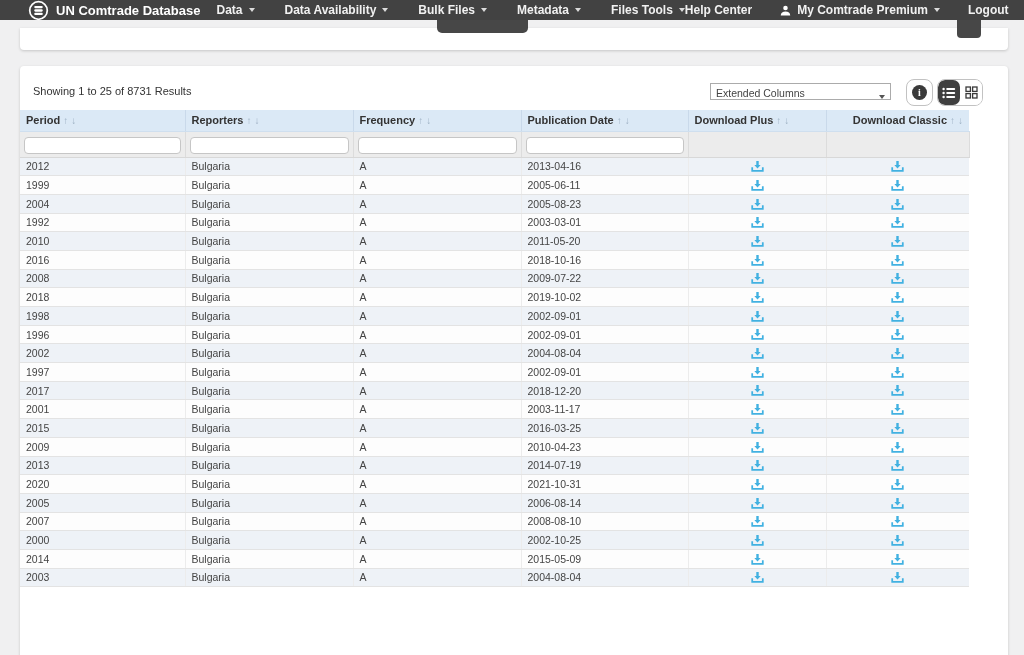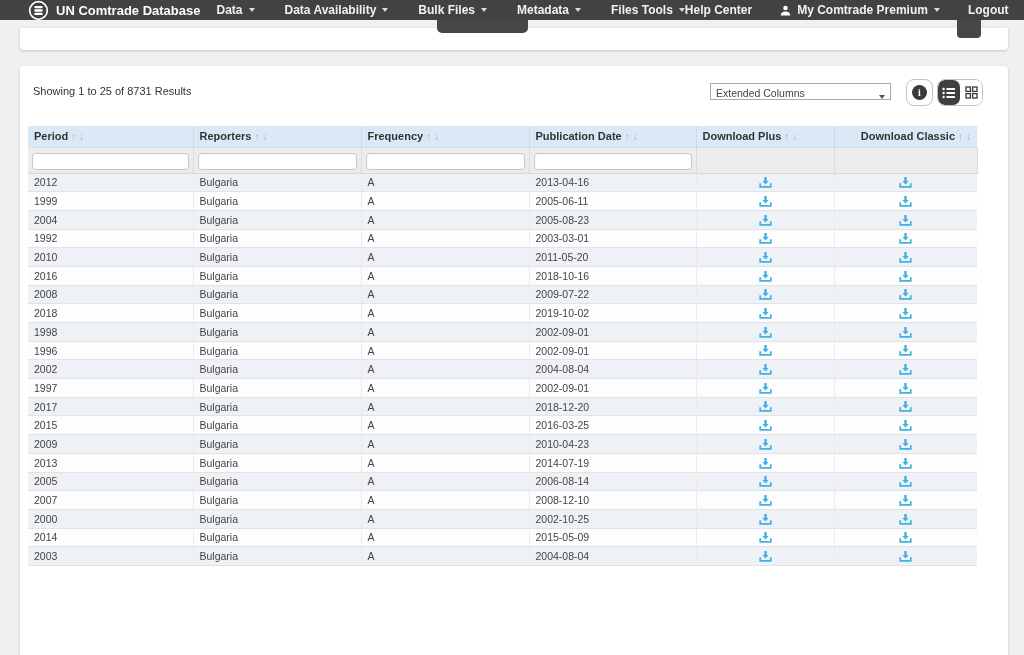--- a/index.html
+++ b/index.html
@@ -48,21 +48,21 @@
     font-size:10px; font-weight:bold; display:flex; align-items:center; justify-content:center;
     font-family:"Liberation Serif", serif;
   }
   .view-toggle {
     position:absolute; left:917px; top:13px; width:46px; height:27px;
     border:1px solid #c2c2c2; border-radius:8px; background:#fff; display:flex; overflow:hidden;
   }
   .vt-btn { flex:1; display:flex; align-items:center; justify-content:center; cursor:pointer; background:#fff; }
   .vt-btn.active { background:#3f3f3f; border-radius:7px; }
   
-  .grid { position:absolute; left:8px; top:44px; width:949px; border-collapse:collapse; table-layout:fixed;margin-top:16px; }
+  .grid { position:absolute; left:0; top:44px; width:949px; border-collapse:collapse; table-layout:fixed; }
   .grid thead th {
     background:#dbe9f6; height:21px; text-align:left; padding:0 6px;
     font-size:11px; color:#333; font-weight:bold; white-space:nowrap;
     border-right:1px solid #c9d9ea; border-bottom:1px solid #cfdfef; cursor:pointer;
   }
   .grid thead th:last-child { border-right:none;text-align:right; }
   .sort-arrow { color:#9db0c3; font-weight:normal; font-size:10px; margin-left:3px; }
   .sort-arrow:first-of-type { margin-left:7px; }
   .filter-row td { background:#ececec; height:26px; padding:0 4px; border-right:1px solid #dcdcdc; border-bottom:1px solid #d8d8d8; }
   .filter-input { width:100%; height:17px; border:1px solid #c6c6c6; border-radius:4px; background:#fff; outline:none; padding:0 4px; font-size:10px; }
@@ -430,20 +430,38 @@
   </svg>
             </span></td>
           <td class="dl-cell"><span class="dl-btn">
               <svg width="13" height="13" viewBox="0 0 14 13" xmlns="http://www.w3.org/2000/svg">
     <polygon points="7,8.6 3.6,5 5.7,5 5.7,0.6 8.3,0.6 8.3,5 10.4,5" fill="#41b1e1"></polygon>
     <path d="M1.3 7.2 V11.2 H12.7 V7.2" fill="none" stroke="#41b1e1" stroke-width="1.9"></path>
   </svg>
             </span></td>
         </tr>
         <tr>
+          <td>2001</td>
+          <td>Bulgaria</td>
+          <td>A</td>
+          <td>2003-11-17</td>
+          <td class="dl-cell"><span class="dl-btn">
+              <svg width="13" height="13" viewBox="0 0 14 13" xmlns="http://www.w3.org/2000/svg">
+    <polygon points="7,8.6 3.6,5 5.7,5 5.7,0.6 8.3,0.6 8.3,5 10.4,5" fill="#41b1e1"></polygon>
+    <path d="M1.3 7.2 V11.2 H12.7 V7.2" fill="none" stroke="#41b1e1" stroke-width="1.9"></path>
+  </svg>
+            </span></td>
+          <td class="dl-cell"><span class="dl-btn">
+              <svg width="13" height="13" viewBox="0 0 14 13" xmlns="http://www.w3.org/2000/svg">
+    <polygon points="7,8.6 3.6,5 5.7,5 5.7,0.6 8.3,0.6 8.3,5 10.4,5" fill="#41b1e1"></polygon>
+    <path d="M1.3 7.2 V11.2 H12.7 V7.2" fill="none" stroke="#41b1e1" stroke-width="1.9"></path>
+  </svg>
+            </span></td>
+        </tr>
+        <tr>
           <td>2015</td>
           <td>Bulgaria</td>
           <td>A</td>
           <td>2016-03-25</td>
           <td class="dl-cell"><span class="dl-btn">
               <svg width="13" height="13" viewBox="0 0 14 13" xmlns="http://www.w3.org/2000/svg">
     <polygon points="7,8.6 3.6,5 5.7,5 5.7,0.6 8.3,0.6 8.3,5 10.4,5" fill="#41b1e1"></polygon>
     <path d="M1.3 7.2 V11.2 H12.7 V7.2" fill="none" stroke="#41b1e1" stroke-width="1.9"></path>
   </svg>
             </span></td>
@@ -484,20 +502,38 @@
   </svg>
             </span></td>
           <td class="dl-cell"><span class="dl-btn">
               <svg width="13" height="13" viewBox="0 0 14 13" xmlns="http://www.w3.org/2000/svg">
     <polygon points="7,8.6 3.6,5 5.7,5 5.7,0.6 8.3,0.6 8.3,5 10.4,5" fill="#41b1e1"></polygon>
     <path d="M1.3 7.2 V11.2 H12.7 V7.2" fill="none" stroke="#41b1e1" stroke-width="1.9"></path>
   </svg>
             </span></td>
         </tr>
         <tr>
+          <td>2020</td>
+          <td>Bulgaria</td>
+          <td>A</td>
+          <td>2021-10-31</td>
+          <td class="dl-cell"><span class="dl-btn">
+              <svg width="13" height="13" viewBox="0 0 14 13" xmlns="http://www.w3.org/2000/svg">
+    <polygon points="7,8.6 3.6,5 5.7,5 5.7,0.6 8.3,0.6 8.3,5 10.4,5" fill="#41b1e1"></polygon>
+    <path d="M1.3 7.2 V11.2 H12.7 V7.2" fill="none" stroke="#41b1e1" stroke-width="1.9"></path>
+  </svg>
+            </span></td>
+          <td class="dl-cell"><span class="dl-btn">
+              <svg width="13" height="13" viewBox="0 0 14 13" xmlns="http://www.w3.org/2000/svg">
+    <polygon points="7,8.6 3.6,5 5.7,5 5.7,0.6 8.3,0.6 8.3,5 10.4,5" fill="#41b1e1"></polygon>
+    <path d="M1.3 7.2 V11.2 H12.7 V7.2" fill="none" stroke="#41b1e1" stroke-width="1.9"></path>
+  </svg>
+            </span></td>
+        </tr>
+        <tr>
           <td>2005</td>
           <td>Bulgaria</td>
           <td>A</td>
           <td>2006-08-14</td>
           <td class="dl-cell"><span class="dl-btn">
               <svg width="13" height="13" viewBox="0 0 14 13" xmlns="http://www.w3.org/2000/svg">
     <polygon points="7,8.6 3.6,5 5.7,5 5.7,0.6 8.3,0.6 8.3,5 10.4,5" fill="#41b1e1"></polygon>
     <path d="M1.3 7.2 V11.2 H12.7 V7.2" fill="none" stroke="#41b1e1" stroke-width="1.9"></path>
   </svg>
             </span></td>
@@ -505,21 +541,21 @@
               <svg width="13" height="13" viewBox="0 0 14 13" xmlns="http://www.w3.org/2000/svg">
     <polygon points="7,8.6 3.6,5 5.7,5 5.7,0.6 8.3,0.6 8.3,5 10.4,5" fill="#41b1e1"></polygon>
     <path d="M1.3 7.2 V11.2 H12.7 V7.2" fill="none" stroke="#41b1e1" stroke-width="1.9"></path>
   </svg>
             </span></td>
         </tr>
         <tr>
           <td>2007</td>
           <td>Bulgaria</td>
           <td>A</td>
-          <td>2008-12-10</td>
+          <td>2008-08-10</td>
           <td class="dl-cell"><span class="dl-btn">
               <svg width="13" height="13" viewBox="0 0 14 13" xmlns="http://www.w3.org/2000/svg">
     <polygon points="7,8.6 3.6,5 5.7,5 5.7,0.6 8.3,0.6 8.3,5 10.4,5" fill="#41b1e1"></polygon>
     <path d="M1.3 7.2 V11.2 H12.7 V7.2" fill="none" stroke="#41b1e1" stroke-width="1.9"></path>
   </svg>
             </span></td>
           <td class="dl-cell"><span class="dl-btn">
               <svg width="13" height="13" viewBox="0 0 14 13" xmlns="http://www.w3.org/2000/svg">
     <polygon points="7,8.6 3.6,5 5.7,5 5.7,0.6 8.3,0.6 8.3,5 10.4,5" fill="#41b1e1"></polygon>
     <path d="M1.3 7.2 V11.2 H12.7 V7.2" fill="none" stroke="#41b1e1" stroke-width="1.9"></path>

